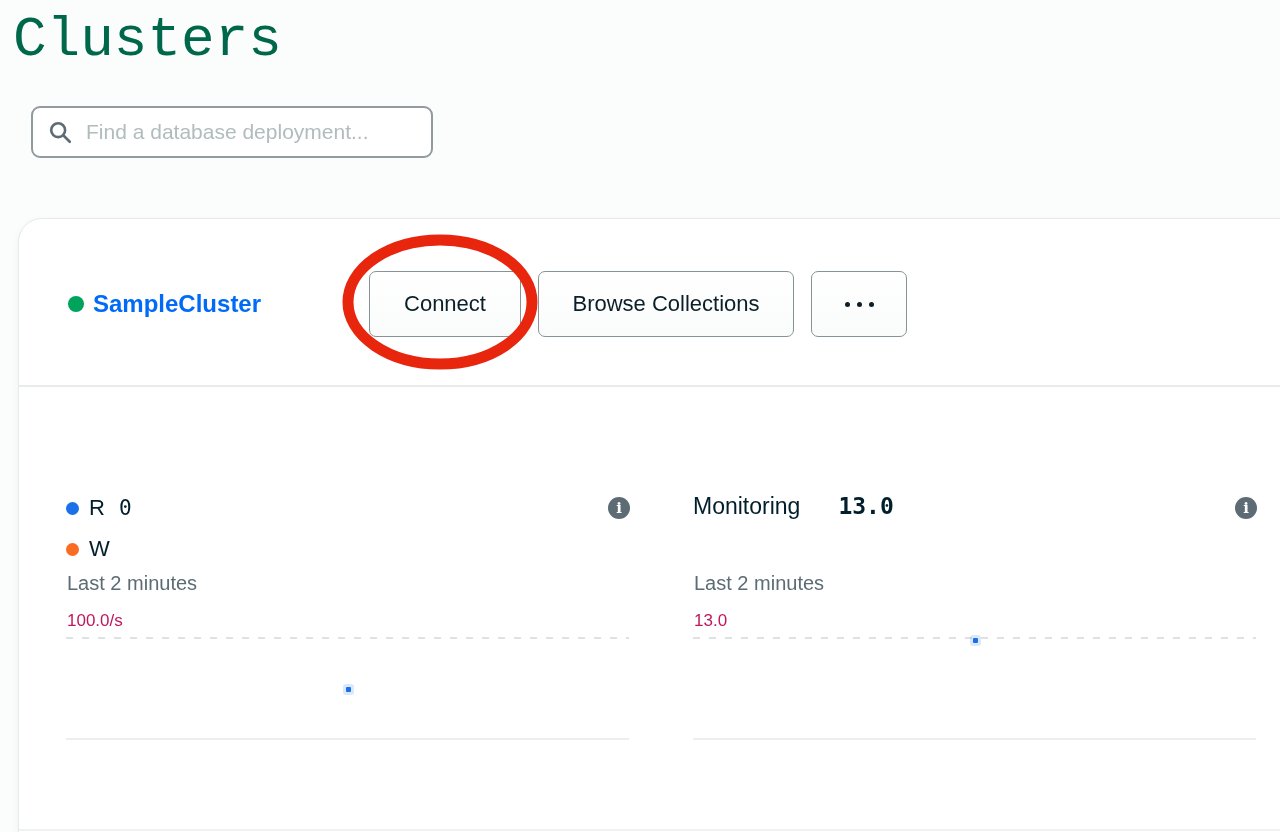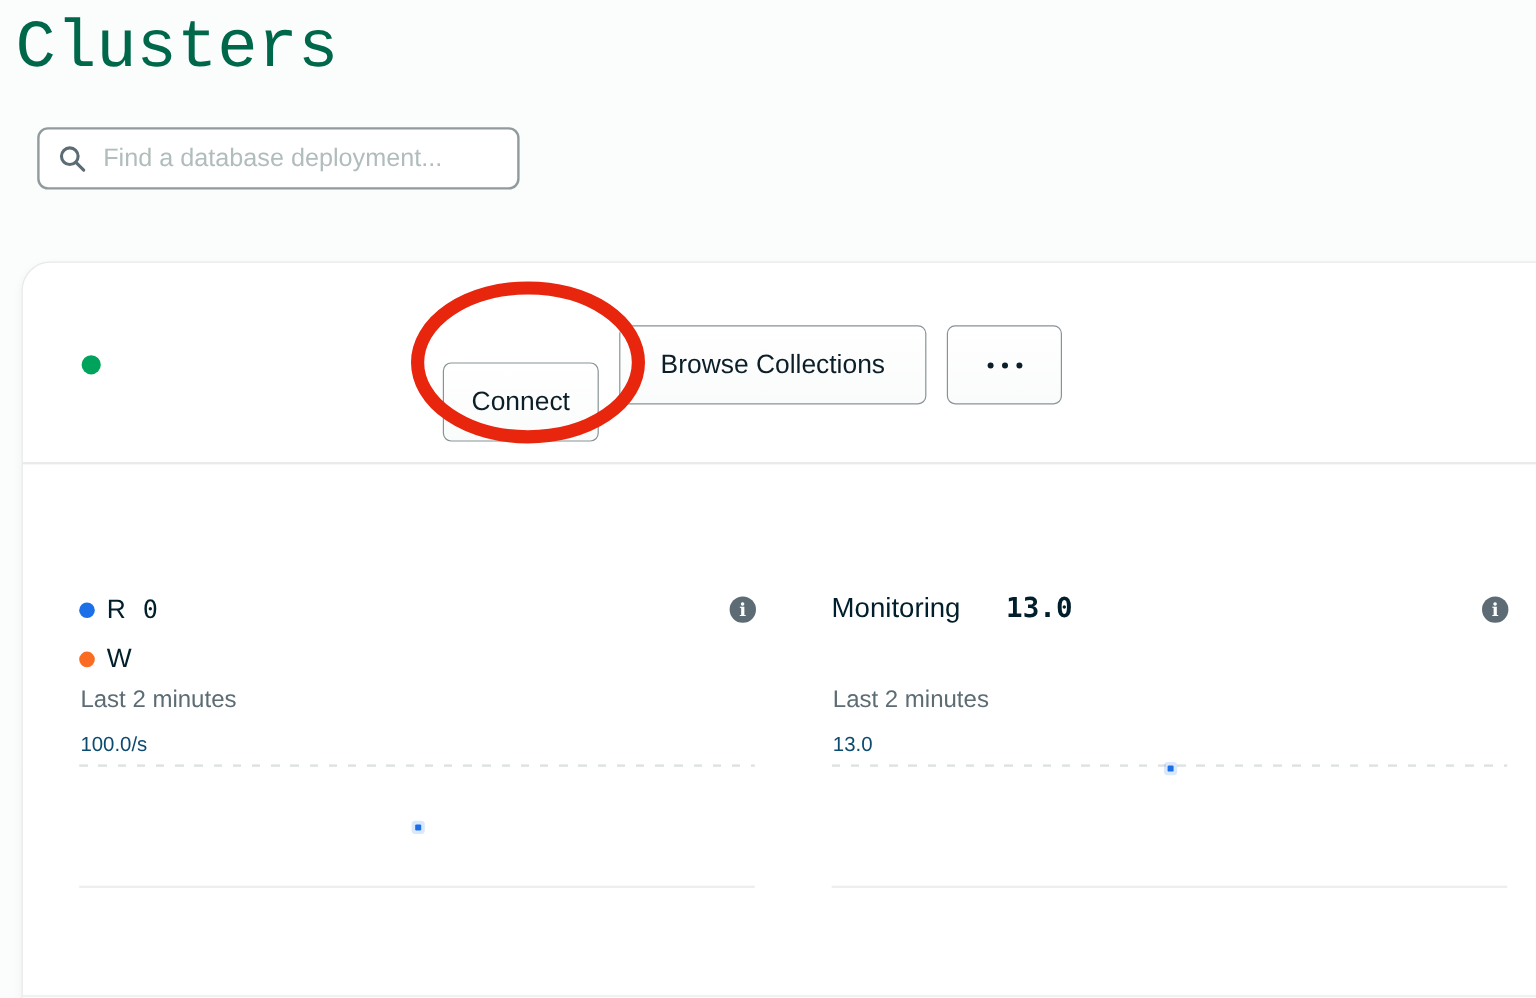--- a/index.html
+++ b/index.html
@@ -62,21 +62,21 @@
   .btn {
     height:66px;
     display:flex; align-items:center; justify-content:center;
     background:linear-gradient(#FFFFFF,#FAFBFB);
     border:1px solid #889397;
     border-radius:7px;
     font-family:"Liberation Sans", sans-serif;
     font-size:22px; font-weight:500; color:#0C1F28;
     cursor:pointer;
   }
-  .btn-connect { width:130px;margin-top:31px; }
+  .btn-connect { width:152px; }
   .btn-monitor { width:247px; }
   .btn-browse  { width:256px;text-align:right; }
   .btn-more    { width:96px; gap:7px; }
   .btn-more .m-dot { width:5px; height:5px; border-radius:50%; background:#0C1F28; }
 
   .header-divider {
     position:absolute; left:0; right:0; top:166px;
     height:2px; background:#E9EBEA;
   }
   .bottom-divider {
@@ -100,21 +100,21 @@
   }
 
   .panel-header { position:absolute; left:0; top:2px; display:flex; align-items:baseline; gap:38px; height:30px; }
   .panel-title { font-size:23px; color:#001E2B; }
   .panel-value {
     font-family:"DejaVu Sans Mono", monospace;
     font-size:23px; font-weight:700; color:#001E2B;
   }
 
   .timeframe { position:absolute; left:1px; top:81px; font-size:20px; color:#5C6C75; }
-  .axis-label { position:absolute; left:1px; top:120px; font-size:17px; color:#0c4a6e; }
+  .axis-label { position:absolute; left:1px; top:120px; font-size:17px; color:#be185d; }
 
   .dashline {
     position:absolute; left:0; right:0; top:146px; height:2px;
     background:repeating-linear-gradient(90deg, #DEE2E2 0 7px, transparent 7px 16px);
   }
   .baseline {
     position:absolute; left:0; right:0; top:247px; height:2px;
     background:#EDEFEE;
   }
   .datapoint {
@@ -151,20 +151,21 @@
     <circle cx="10.3" cy="10.3" r="6.4"></circle>
     <line x1="15.2" y1="15.2" x2="21" y2="21"></line>
   </svg>
   <input type="text" placeholder="Find a database deployment..." style="">
 </div>
 
 <section class="card">
 
   <span class="status-dot" style="background-color: rgb(0, 163, 92);"></span>
 
+  <a class="cluster-name">SampleCluster</a>
 
   <div class="actions">
     <button class="btn btn-connect">Connect</button>
     <button class="btn btn-browse">Browse Collections</button>
     <button class="btn btn-more" aria-label="more options">
       <span class="m-dot"></span>
       <span class="m-dot"></span>
       <span class="m-dot"></span>
     </button>
   </div>

